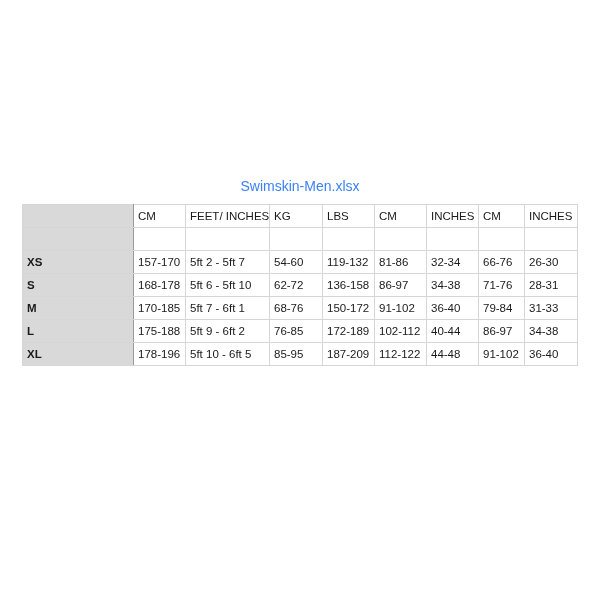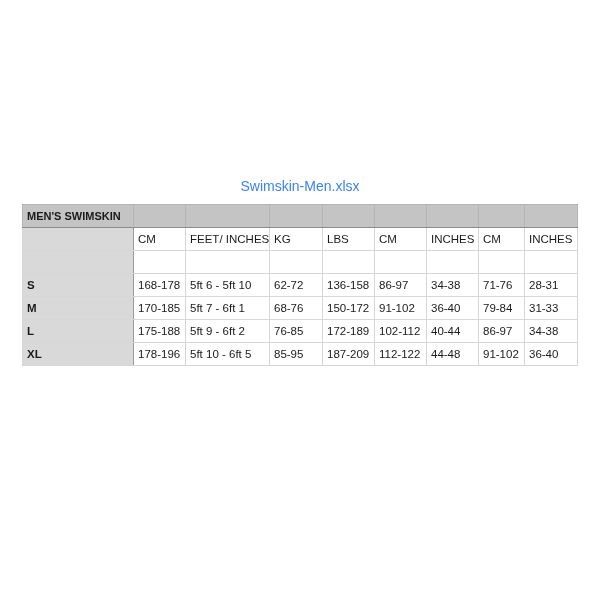--- a/index.html
+++ b/index.html
@@ -27,31 +27,20 @@
       <col style="width:52px">
       <col style="width:84px">
       <col style="width:53px">
     <col style="width:52px">
       <col style="width:52px">
       <col style="width:52px">
       <col style="width:46px">
       <col style="width:53px">
   </colgroup>
   <tbody>
-    <tr class="banner">
-      <td class="first">MEN'S SWIMSKIN</td>
-      <td></td>
-        <td></td>
-      <td></td>
-        <td></td>
-      <td></td>
-        <td></td>
-      <td></td>
-        <td></td>
-    </tr>
     <tr>
       <td class="size-col"></td>
       <td>CM</td>
       <td>FEET/ INCHES</td>
       <td>KG</td>
       <td>LBS</td>
       <td>CM</td>
       <td>INCHES</td>
       <td>CM</td>
       <td>INCHES</td>
@@ -59,20 +48,31 @@
     <tr>
       <td class="size-col"></td>
       <td></td>
         <td></td>
       <td></td>
         <td></td>
       <td></td>
         <td></td>
       <td></td>
         <td></td>
+    </tr>
+    <tr>
+      <td class="size-col">XS</td>
+      <td>157-170</td>
+      <td>5ft 2 - 5ft 7</td>
+      <td>54-60</td>
+      <td>119-132</td>
+      <td>81-86</td>
+      <td>32-34</td>
+      <td>66-76</td>
+      <td>26-30</td>
     </tr>
     <tr>
       <td class="size-col">S</td>
       <td>168-178</td>
       <td>5ft 6 - 5ft 10</td>
       <td>62-72</td>
       <td>136-158</td>
       <td>86-97</td>
       <td>34-38</td>
       <td>71-76</td>

